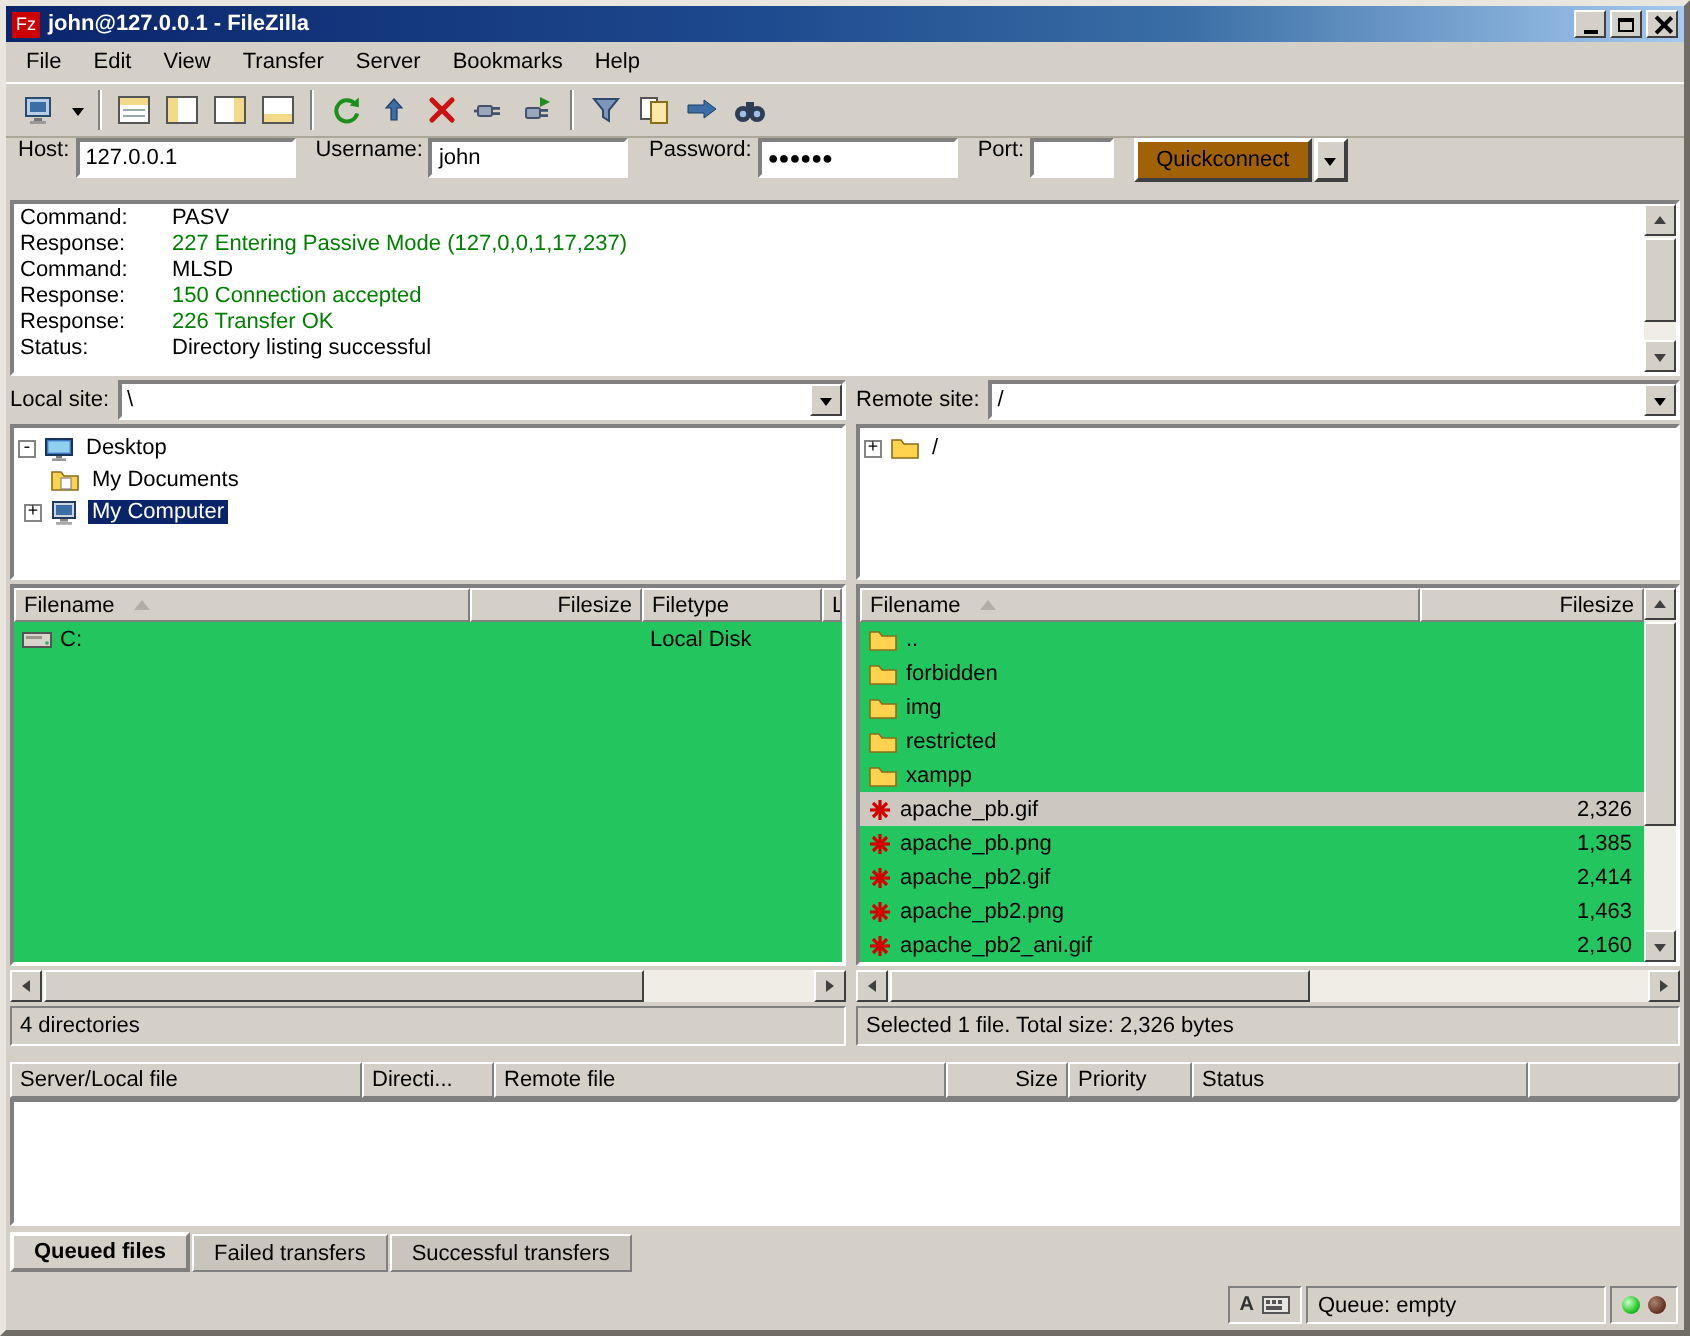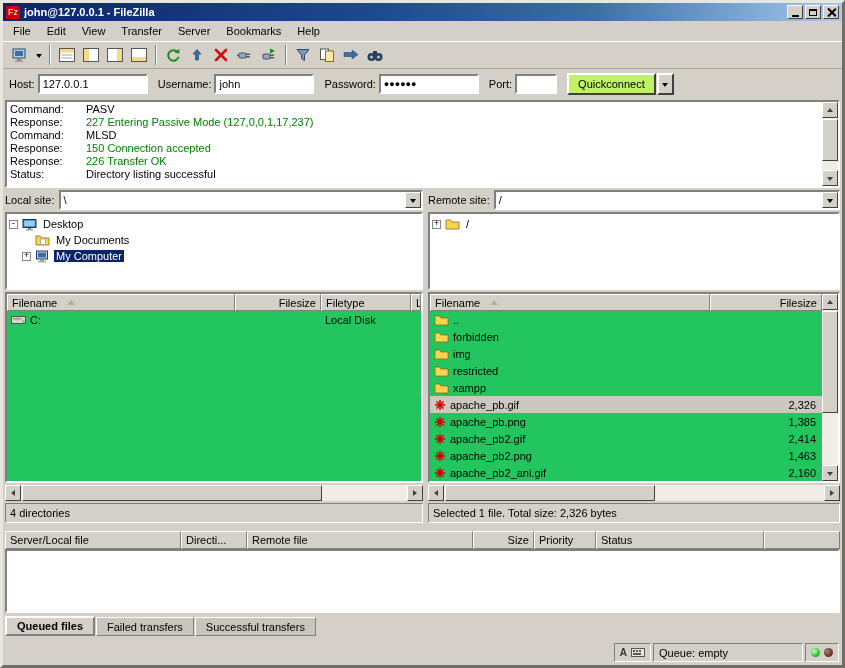--- a/index.html
+++ b/index.html
@@ -33,27 +33,27 @@
   .tbtn{width:24px;height:22px;display:flex;align-items:center;justify-content:center}
   .tdrop{width:13px;height:22px;display:flex;align-items:center;justify-content:center}
   .tsep{width:2px;height:20px;border-left:1px solid #808080;border-right:1px solid #fff;margin:0 4px}
   .arr-d{width:0;height:0;border:3px solid transparent;border-top:4px solid #000;margin-top:4px}
   .arr-u{width:0;height:0;border:3px solid transparent;border-bottom:4px solid #404040;margin-bottom:3px}
   .arr-dn{width:0;height:0;border:3px solid transparent;border-top:4px solid #404040;margin-top:4px}
   .arr-l{width:0;height:0;border:3px solid transparent;border-right:4px solid #404040;margin-right:3px}
   .arr-r{width:0;height:0;border:3px solid transparent;border-left:4px solid #404040;margin-left:3px}
 
   
-  .qc{position:absolute;top:65px;left:0;right:0;height:31px;display:flex;align-items:center;
+  .qc{position:absolute;top:65px;left:0;right:0;height:31px;display:flex;
       padding-left:6px;border-top:1px solid #aca899}
   .lbl{margin:0 3px 0 10px;white-space:nowrap}
   .lbl:first-child{margin-left:0}
   .fld{height:20px;border:2px solid;border-color:#808080 #fff #fff #808080;background:#fff;
        font:11px "Liberation Sans",sans-serif;padding:1px 3px;outline:none}
-  .qbtn{height:22px;margin-left:10px;background:#bef264;border:2px solid;
+  .qbtn{height:22px;margin-left:10px;background:#a16207;border:2px solid;
         border-color:#fff #404040 #404040 #fff;padding:1px 9px;font:11px "Liberation Sans",sans-serif}
   .qbtn-arrow{width:17px;height:22px;background:#d4d0c8;border:2px solid;
         border-color:#fff #404040 #404040 #fff;display:flex;align-items:center;justify-content:center;margin-left:1px}
 
   
   .logbox{position:absolute;top:97px;left:2px;width:835px;height:88px;background:#fff;
           border:2px solid;border-color:#808080 #fff #fff #808080;display:flex}
   .loglines{flex:1;padding:1px 3px;overflow:hidden}
   .logline{display:flex;height:13px;line-height:13px;white-space:nowrap}
   .logl{width:76px;flex:none}
@@ -83,21 +83,21 @@
 
   .treebox{position:absolute;top:22px;left:0;right:0;height:78px;background:#fff;
            border:2px solid;border-color:#808080 #fff #fff #808080;padding:2px 2px;overflow:hidden}
   .trow{display:flex;align-items:center;height:16px;white-space:nowrap}
   .exp{width:9px;height:9px;border:1px solid #848484;background:#fff;font-size:9px;line-height:7px;
        text-align:center;margin-right:4px;flex:none;font-family:"Liberation Mono",monospace}
   .exp.none{visibility:hidden}
   .ticn{margin-right:4px;display:flex;flex:none}
   .tlabel{padding:0 2px}
   .tlabel.sel{background:#0a246a;color:#fff}
-  .ind1{margin-left:13px}
+  .ind1{margin-left:3px}
 
   .listbox{position:absolute;top:102px;left:0;right:0;height:191px;background:#22c55e;
            border:2px solid;border-color:#808080 #fff #fff #808080;display:flex}
   .list-main{flex:1;display:flex;flex-direction:column;overflow:hidden}
   .lhdr{display:flex;height:17px;flex:none}
   .hcell{background:#d4d0c8;border:1px solid;border-color:#fff #808080 #808080 #fff;
          padding:1px 4px;display:flex;align-items:center;overflow:hidden;white-space:nowrap;flex:none}
   .hcell.r{justify-content:flex-end}
   .hfill{flex:1 1 auto}
   .sortarr{width:0;height:0;border-left:4px solid transparent;border-right:4px solid transparent;

